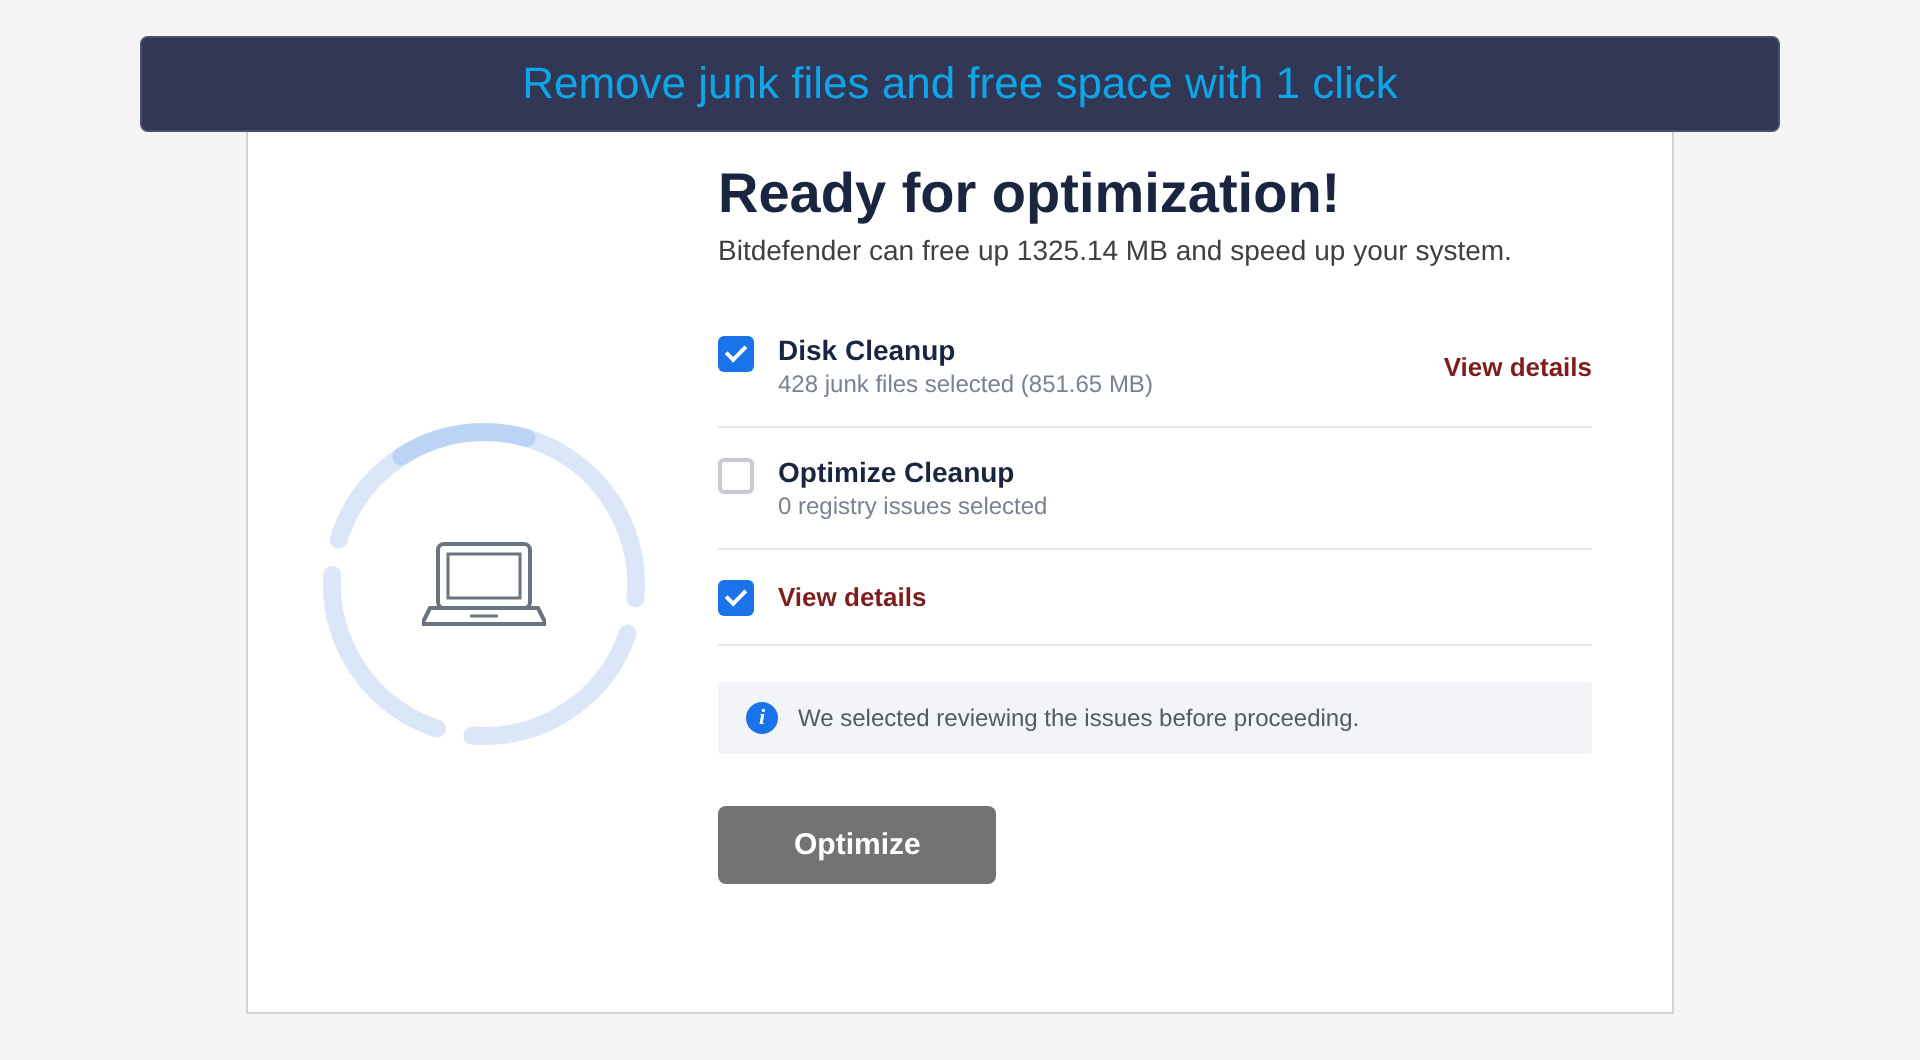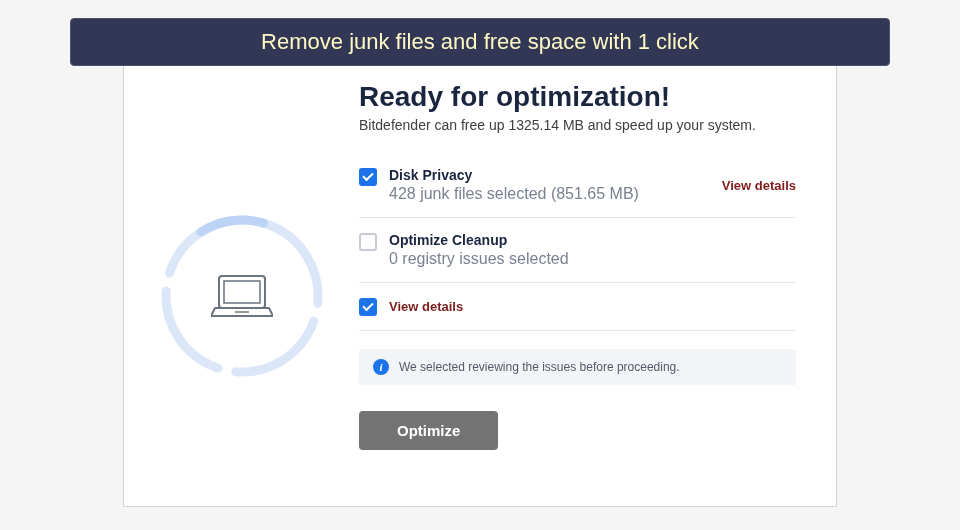--- a/index.html
+++ b/index.html
@@ -15,21 +15,21 @@
       left: 70px;
       top: 18px;
       right: 70px;
       height: 48px;
       background: #323756;
       border: 1px solid #4a4f70;
       border-radius: 4px;
       display: flex;
       align-items: center;
       justify-content: center;
-      color: #fef9c3;
+      color: #0ea5e9;
       font-size: 22px;
       font-weight: 500;
       z-index: 10;
     }
     .card {
       position: absolute;
       left: 123px;
       top: 38px;
       width: 714px;
       height: 469px;
@@ -105,21 +105,21 @@
     .item-body {
       flex: 1;
     }
     .item-title {
       font-weight: 700;
       font-size: 14px;
       color: #1a2540;
       margin-bottom: 2px;
     }
     .item-sub {
-      font-size: 16px;
+      font-size: 12px;
       color: #7a8290;
     }
     .view-details {
       color: #7f1d1d;
       font-size: 13px;
       font-weight: 700;
       cursor: pointer;
       align-self: center;
     }
     .recommend-bar {
@@ -184,21 +184,21 @@
       </div>
     </div>
 
     <div class="right-col">
       <h1 class="heading">Ready for optimization!</h1>
       <div class="subheading">Bitdefender can free up 1325.14 MB and speed up your system.</div>
 
       <div class="item">
         <div class="checkbox checked"></div>
         <div class="item-body">
-          <div class="item-title">Disk Privacy</div>
+          <div class="item-title">Disk Cleanup</div>
           <div class="item-sub">428 junk files selected (851.65 MB)</div>
         </div>
         <div class="view-details">View details</div>
       </div>
 
       <div class="item">
         <div class="checkbox unchecked"></div>
         <div class="item-body">
           <div class="item-title">Optimize Cleanup</div>
           <div class="item-sub">0 registry issues selected</div>

